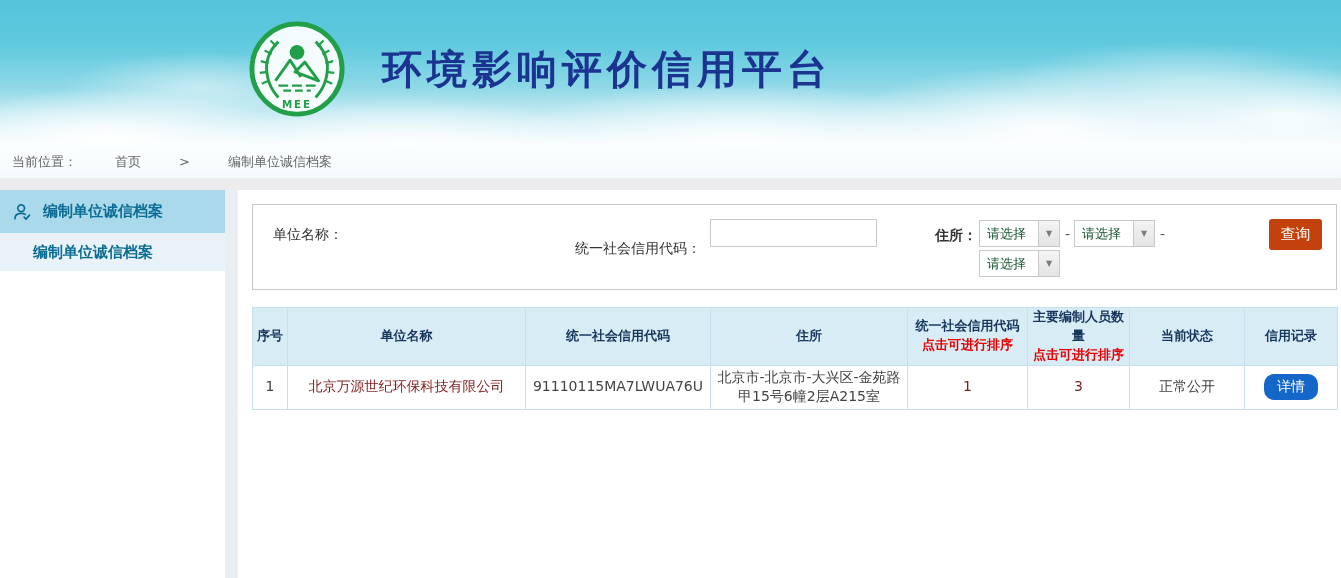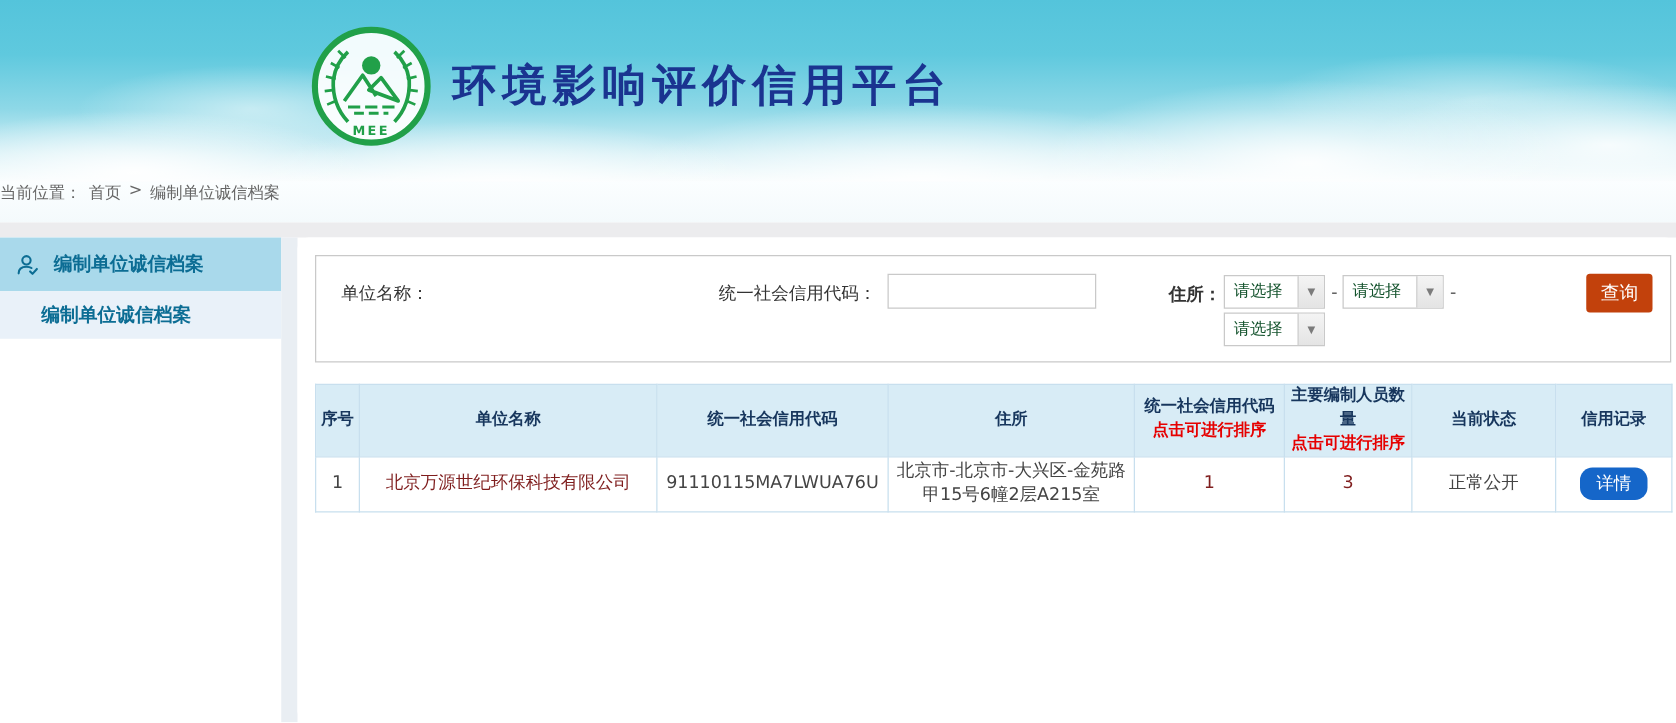--- a/index.html
+++ b/index.html
@@ -16,28 +16,28 @@
       radial-gradient(ellipse 340px 90px at 55% 100%, rgba(255,255,255,.85) 0%, rgba(255,255,255,0) 70%),
       radial-gradient(ellipse 300px 95px at 78% 90%,  rgba(255,255,255,.9) 0%, rgba(255,255,255,0) 70%),
       radial-gradient(ellipse 280px 70px at 96% 80%,  rgba(255,255,255,.85) 0%, rgba(255,255,255,0) 70%),
       radial-gradient(ellipse 200px 50px at 15% 60%,  rgba(255,255,255,.5) 0%, rgba(255,255,255,0) 70%),
       radial-gradient(ellipse 240px 55px at 88% 55%,  rgba(255,255,255,.45) 0%, rgba(255,255,255,0) 70%),
       linear-gradient(180deg,#54c4db 0%,#5fc9de 30%,#8ed8e7 60%,#d6f0f6 85%,#f7fcfd 100%);
   }
   .brand { position:absolute; left:248px; top:20px; display:flex; align-items:center; }
   .logo { width:98px; height:98px; flex:0 0 auto; }
   .site-title {
-    margin-left:16px; font-size:35px; font-weight:bold; letter-spacing:5px;
+    margin-left:36px; font-size:40px; font-weight:bold; letter-spacing:5px;
     color:#1a3490; line-height:98px; white-space:nowrap;
   }
 
   
   .breadcrumb-bar {
-    height:33px; display:flex; padding-left:0;
-    font-size:13px; color:#666; background:linear-gradient(180deg,#fbfeff,#f4fafc);
+    height:33px; display:flex; align-items:center; padding-left:12px;
+    font-size:13px; color:#666; background:linear-gradient(180deg,#fbfeff,#f4fafc);gap:32px;
   }
   .breadcrumb-bar span { margin-right:6px; }
   .crumb-link { cursor:pointer; }
   .gray-band { height:12px; background:#ececee; }
 
   
   .main { display:flex; height:388px; align-items:stretch; }
   .sidebar { width:225px; background:#fff; flex:0 0 auto; }
   .side-header {
     height:43px; background:#a9d9eb; display:flex; align-items:center;
@@ -48,21 +48,21 @@
     height:38px; background:#e9f1f9; display:flex; align-items:center;
     padding-left:33px; color:#0c6d94; font-weight:bold; font-size:15px; cursor:pointer;
   }
   .divider-strip { width:13px; background:#e9eef3; flex:0 0 auto; }
   .content { flex:1; background:#fff; padding:14px 0 0 14px;border-radius:9px; }
 
   
   .search-box { position:relative; width:1085px; height:86px; border:1px solid #c9c9c9; background:#fff; }
   .search-box .lbl { position:absolute; font-size:14px; color:#333; white-space:nowrap; }
   .lbl-name  { left:20px;  top:21px; }
-  .lbl-code  { left:322px; top:21px; }
+  .lbl-code  { left:322px; top:35px; }
   .lbl-addr  { left:682px; top:22px;font-weight:bold; }
   .inp { position:absolute; height:28px; border:1px solid #c9c9c9; font-size:14px; color:#333;
          padding:0 8px; font-family:inherit; outline:none; }
   .inp-name { left:90px;  top:14px; width:172px; }
   .inp-code { left:457px; top:14px; width:167px; }
   .dropdown { position:absolute; width:81px; height:27px; border:1px solid #c9c9c9; background:#fff;
               display:flex; cursor:pointer; }
   .dd-1 { left:726px; top:15px; }
   .dd-2 { left:821px; top:15px; }
   .dd-3 { left:726px; top:45px; }

